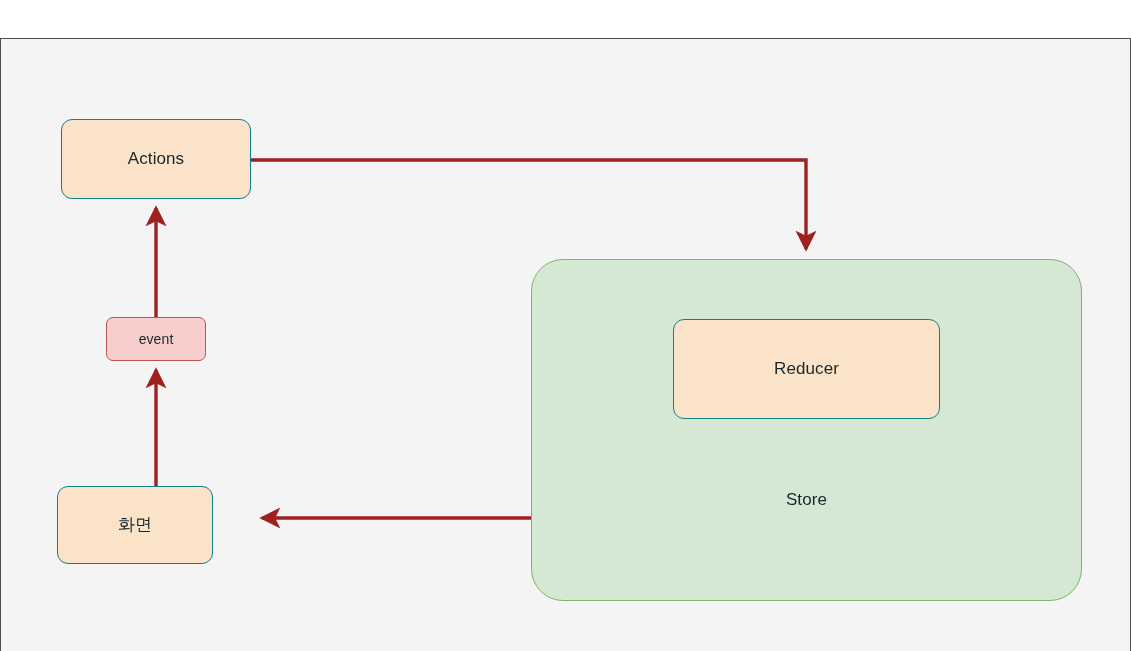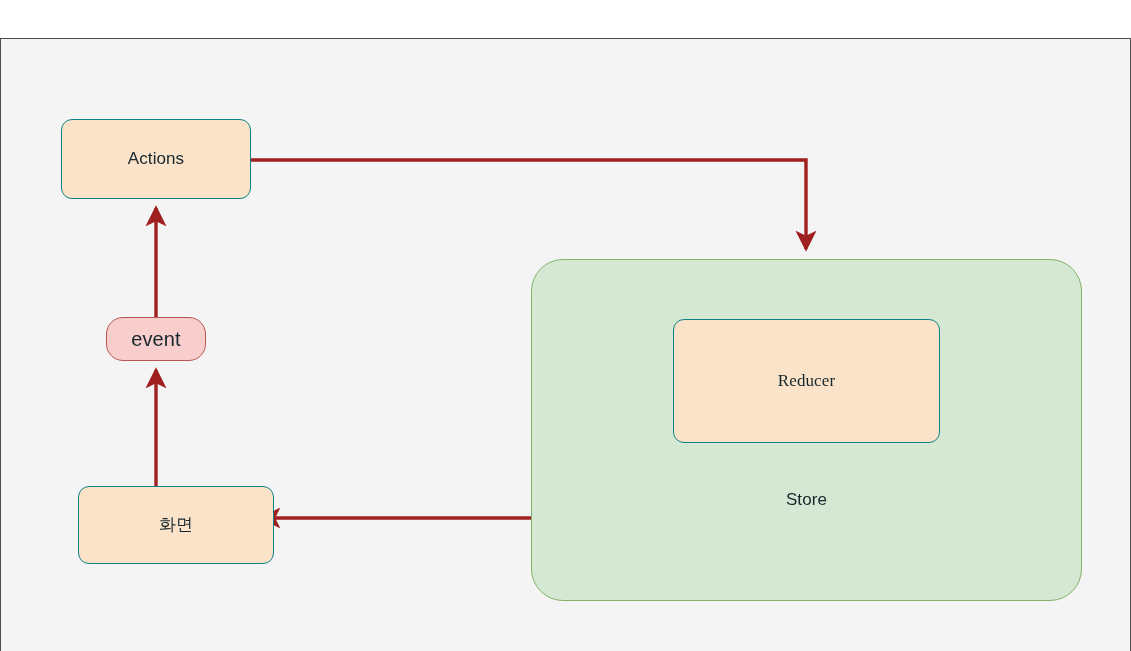--- a/index.html
+++ b/index.html
@@ -41,45 +41,45 @@
     letter-spacing: 0.1px;
   }
   .node-proc {
     background: #fae3c8;
     border: 1.4px solid #0f8189;
     border-radius: 11px;
   }
   .node-event {
     background: #f8cecc;
     border: 1.4px solid #b85450;
-    border-radius: 17px;
-    font-size: 20px;
+    border-radius: 7px;
+    font-size: 14px;
   }
   .container-store {
     position: absolute;
     box-sizing: border-box;
     background: #d5e8d4;
     border: 1.4px solid #82b366;
     border-radius: 32px;
   }
   .container-label {
     position: absolute;
     left: 0;
     right: 0;
     text-align: center;
     color: #16272e;
     font-size: 17px;
     letter-spacing: 0.1px;
   }
   #node-actions  { left: 60px;  top: 80px;  width: 190px; height: 80px; }
   #node-event    { left: 105px; top: 278px; width: 100px; height: 44px; }
-  #node-screen   { left: 77px;  top: 447px; width: 196px; height: 78px; }
+  #node-screen   { left: 56px;  top: 447px; width: 156px; height: 78px; }
   #store         { left: 530px; top: 220px; width: 551px; height: 342px; }
   #store-label   { top: 230px; }
-  #node-reducer  { left: 672px; top: 280px; width: 267px; height: 124px; font-family: Liberation Serif, serif; }
+  #node-reducer  { left: 672px; top: 280px; width: 267px; height: 100px; }
   #node-middleware { left: 672px; top: 436px; width: 267px; height: 100px; }
 </style>
 </head>
 <body>
 
 <div id="canvas">
 
   <svg id="edge-layer" viewBox="0 0 1131 651" width="1131" height="651" xmlns="http://www.w3.org/2000/svg">
     <defs>
       <marker id="arrowhead" markerWidth="7" markerHeight="7" refX="5.4" refY="3.5" orient="auto" markerUnits="strokeWidth">

